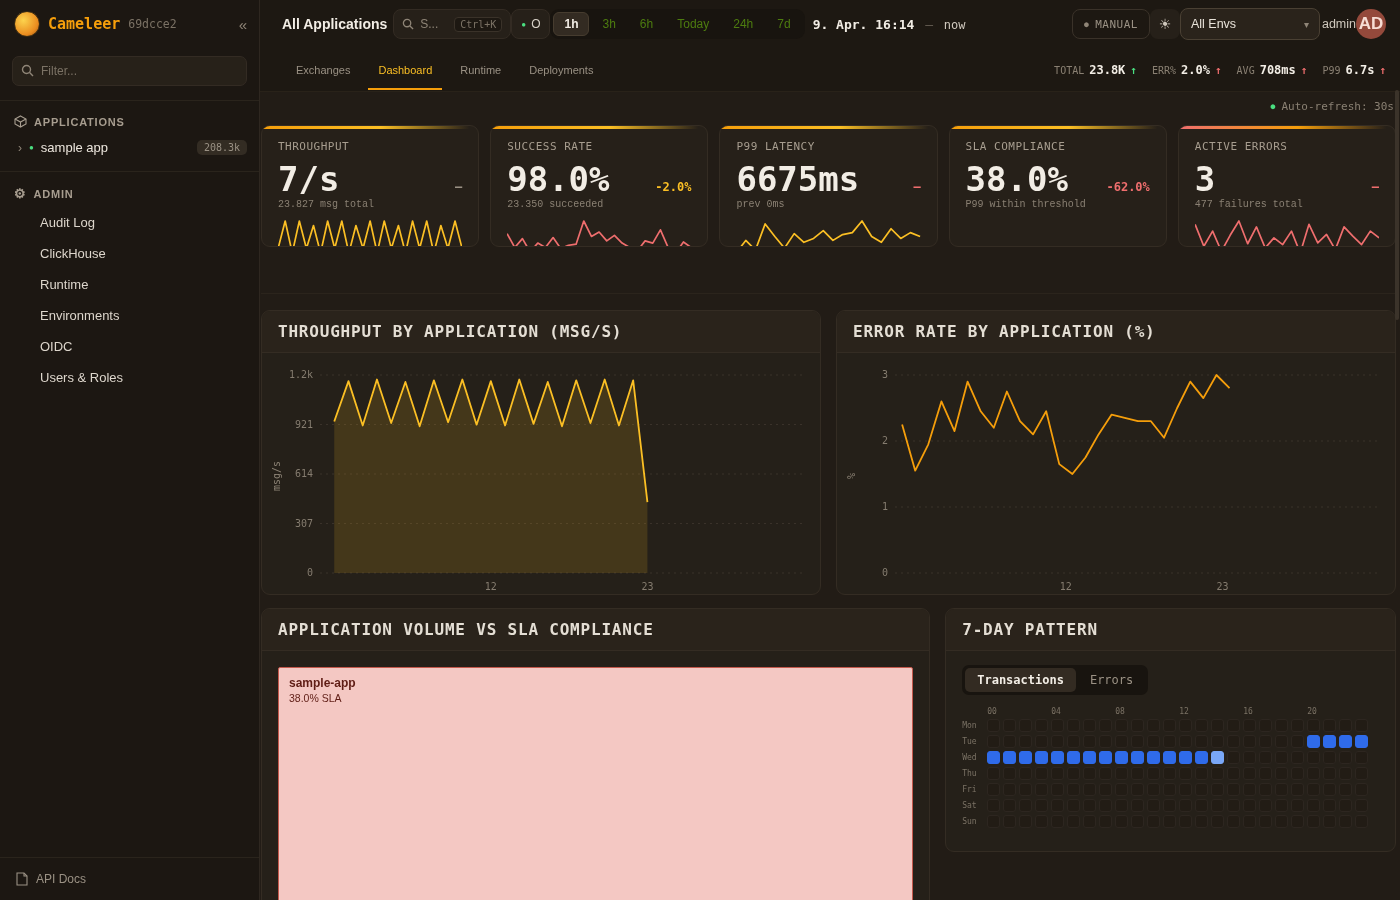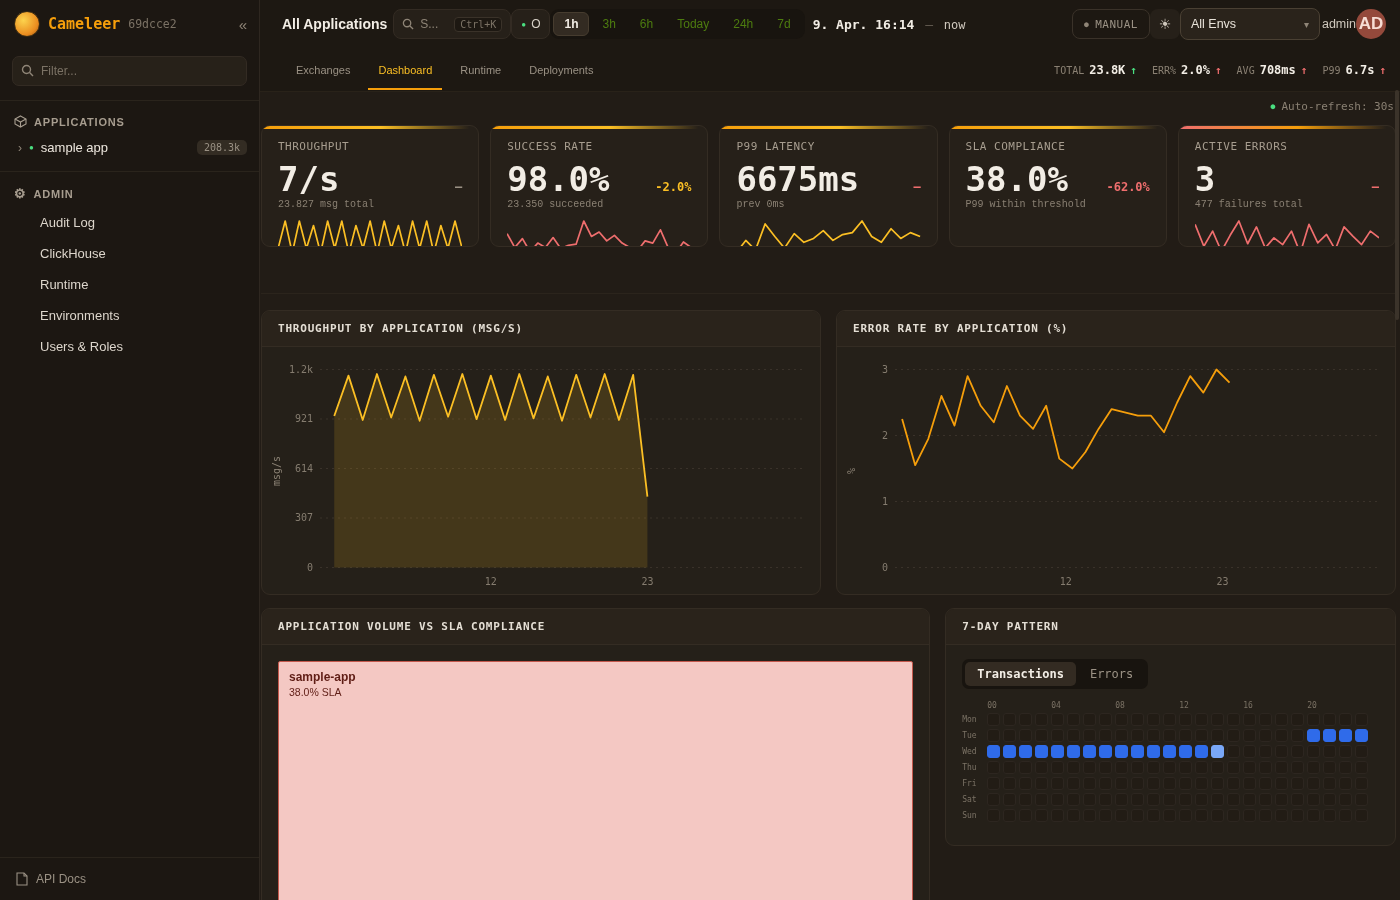--- a/index.html
+++ b/index.html
@@ -69,21 +69,21 @@
   .kpi-title{font-family:"DejaVu Sans Mono",monospace;font-size:11px;letter-spacing:.5px;color:#a79d8f;}
   .kpi-value-row{display:flex;align-items:baseline;margin-top:6px;}
   .kpi-value{font-family:"DejaVu Sans Mono",monospace;font-size:34px;font-weight:bold;color:#f2ede5;}
   .kpi-delta{margin-left:auto;font-family:"DejaVu Sans Mono",monospace;font-size:12px;font-weight:bold;}
   .kpi-sub{font-size:10px;color:#8a8073;margin-top:0;font-family:Liberation Mono, monospace;}
   .kpi-spark{width:100%;height:40px;margin-top:6px;display:block;}
 
   .section-divider{border-top:1px solid #2b241c;margin-top:46px;}
   .charts-row{display:flex;gap:15px;margin-top:16px;}
   .chart-card{background:#252019;border:1px solid #342c23;border-radius:9px;overflow:hidden;display:flex;flex-direction:column;height:285px;flex:1;}
-  .card-header{background:#2a231b;border-bottom:1px solid #342c23;padding:11px 16px;font-family:"DejaVu Sans Mono",monospace;font-size:11px;font-weight:bold;letter-spacing:.8px;color:#e4ded4;}
+  .card-header{background:#2a231b;border-bottom:1px solid #342c23;padding:11px 16px;font-family:"DejaVu Sans Mono",monospace;font-size:16px;font-weight:bold;letter-spacing:.8px;color:#e4ded4;}
   .chart-body{flex:1;display:flex;position:relative;padding:10px 10px 4px 14px;}
   .ylabel{position:absolute;left:-6px;top:50%;transform:translateY(-50%) rotate(-90deg);color:#8a8073;font-family:"DejaVu Sans Mono",monospace;font-size:10px;width:40px;text-align:center;}
   .chart-svg{flex:1;width:100%;height:100%;}
   svg text{font-family:"DejaVu Sans Mono",monospace;font-size:10px;fill:#857c6f;}
 
   .bottom-row{display:flex;gap:15px;margin-top:13px;align-items:flex-start;}
   .treemap-card{flex:669;background:#252019;border:1px solid #342c23;border-radius:9px;overflow:hidden;height:430px;}
   .treemap-body{padding:16px;height:100%;}
   .treemap-tile{width:100%;height:335px;border-radius:2px;padding:8px 10px;}
   .tile-name{font-size:12px;font-weight:bold;}
@@ -137,20 +137,21 @@
 
   <div class="side-section">
     <div class="section-head">
       <span class="gicon">⚙</span>
       <span>ADMIN</span>
     </div>
     <div class="side-item">Audit Log</div>
     <div class="side-item">ClickHouse</div>
     <div class="side-item">Runtime</div>
     <div class="side-item">Environments</div>
+    <div class="side-item">OIDC</div>
     <div class="side-item">Users &amp; Roles</div>
   </div>
 
   <div class="side-foot">
     <svg width="12" height="14" viewBox="0 0 12 14">
         <path d="M1 1h7l3 3v9H1z" fill="none" stroke="#9a9184" stroke-width="1.1"></path>
         <path d="M8 1v3h3" fill="none" stroke="#9a9184" stroke-width="1.1"></path>
       </svg>
     <span>API Docs</span>
   </div>

